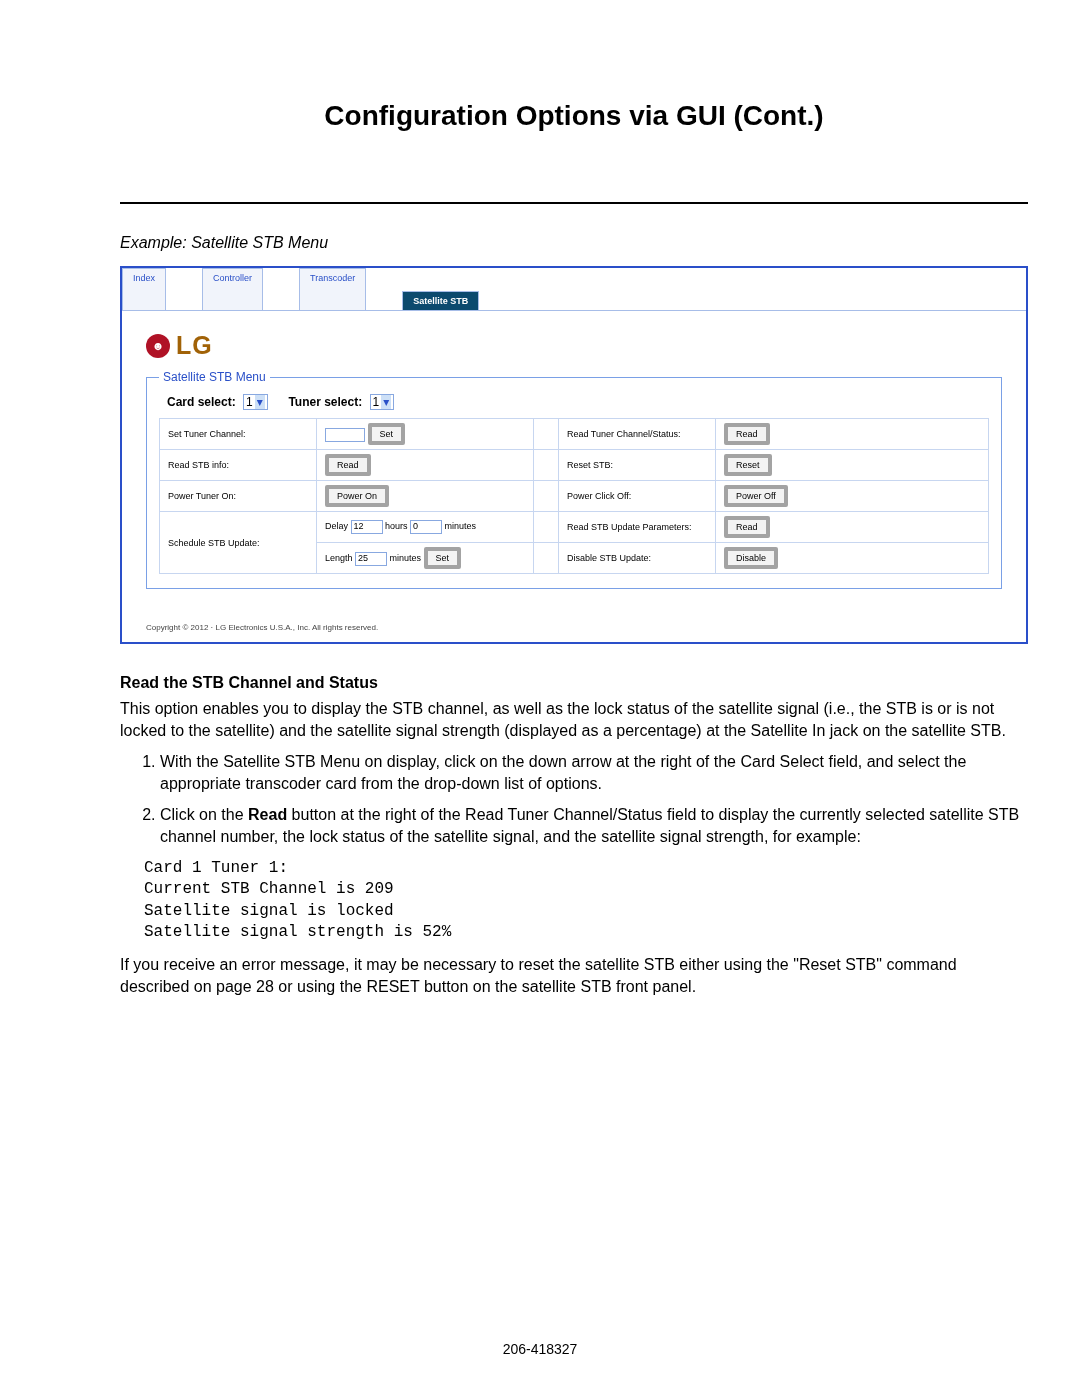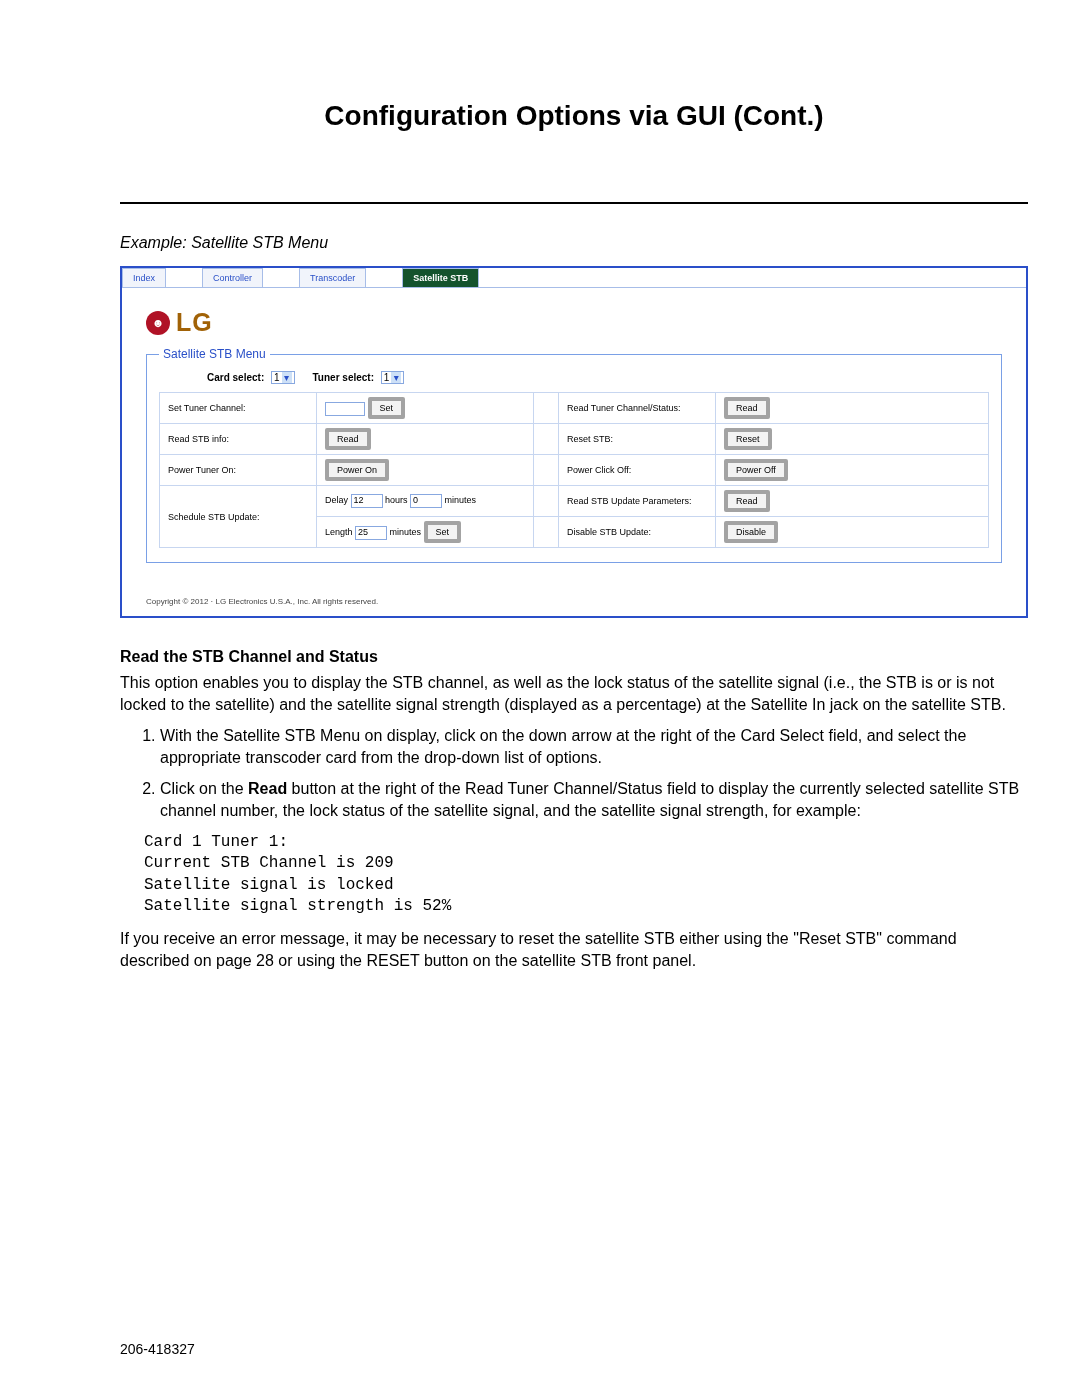--- a/index.html
+++ b/index.html
@@ -4,46 +4,46 @@
 <style>
   html,body{margin:0;padding:0;background:#fff;font-family:Arial,Helvetica,sans-serif;color:#000;}
   .page{width:1080px;height:1397px;position:relative;box-sizing:border-box;padding:70px 52px 0 120px;}
   h1.page-title{font-size:28px;font-weight:bold;text-align:center;margin:30px 0 70px 0;}
   hr.rule{border:none;border-top:2px solid #000;margin:0 0 30px 0;}
   .example-caption{font-style:italic;font-size:16px;margin:0 0 14px 0;font-weight:normal;}
   
   .gui{border:2px solid #2a4fc9;padding:0;font-family:Arial,Helvetica,sans-serif;font-size:9px;color:#000;margin-bottom:30px;}
   .tabs{display:flex;border-bottom:1px solid #a7bde8;gap:37px;}
   .tab{padding:4px 10px;border:1px solid #a7bde8;border-bottom:none;margin-right:-1px;background:#f1f4fb;color:#2a50c8;font-size:9px;}
-  .tab.active{background:#14532d;color:#fff;font-weight:bold;}
+  .tab.active{background:#0c4a6e;color:#fff;font-weight:bold;margin-top:23px;}
   .gui-body{padding:14px 24px 10px 24px;}
   .logo-row{margin:6px 0 10px 0;}
   .lg-logo{display:inline-flex;align-items:center;gap:6px;}
   .lg-circle{width:24px;height:24px;border-radius:50%;background:#b01226;color:#fff;display:flex;align-items:center;justify-content:center;font-size:12px;font-weight:bold;}
   .lg-text{font-size:25px;font-weight:bold;color:#a16207;letter-spacing:1px;}
   fieldset.stb{border:1px solid #7aa0e6;margin:0;padding:8px 12px 14px 12px;}
   fieldset.stb>legend{color:#2a50c8;font-size:12px;padding:0 4px;}
-  .selects-row{font-size:10px;font-weight:bold;padding:2px 8px 8px 8px;margin-left:40px;}
+  .selects-row{font-size:12px;font-weight:bold;padding:2px 8px 8px 8px;}
   .mini-select{display:inline-block;border:1px solid #88a8e0;background:#fff;padding:0 2px;margin:0 4px;font-weight:normal;}
   .mini-select .arrow{display:inline-block;width:10px;background:#cde0f7;text-align:center;color:#2a50c8;margin-left:2px;}
   .grid{width:100%;border-collapse:collapse;}
   .grid td{border:1px solid #c7d6f0;padding:4px 8px;vertical-align:middle;font-size:9px;height:20px;}
   .grid td.gap{width:8px;border-left:none;border-right:none;background:#fff;}
   .grid td.lbl{width:140px;}
   .grid td.ctrl{width:200px;}
   .btn{display:inline-block;border:4px solid #a3a3a3;border-radius:2px;background:#f3f3f3;padding:0 8px;font-size:9px;line-height:14px;}
   .txt{display:inline-block;border:1px solid #88a8e0;background:#fff;width:26px;height:12px;vertical-align:middle;font-size:9px;padding:0 2px;}
   .copyright{font-size:8px;color:#444;margin-top:34px;}
   
   .section-head{font-weight:bold;font-size:16px;margin:0 0 6px 0;}
   p.body{font-size:16px;margin:0 8px 10px 0;line-height:1.35;}
   ol.body{font-size:16px;margin:0 0 10px 0;padding-left:40px;line-height:1.35;}
   ol.body li{margin-bottom:10px;}
   pre.mono{font-family:"Courier New",monospace;font-size:16px;margin:0 0 10px 24px;line-height:1.35;}
-  .footer{position:absolute;bottom:40px;left:120px;right:120px;font-size:14px;display:flex;justify-content:flex-start;}
+  .footer{position:absolute;bottom:40px;left:120px;right:120px;font-size:14px;display:flex;justify-content:center;}
 </style>
 </head>
 <body>
 
 <div class="page">
   <h1 class="page-title">Configuration Options via GUI (Cont.)</h1>
   <hr class="rule">
 
   <p class="example-caption">Example: Satellite STB Menu</p>
 

